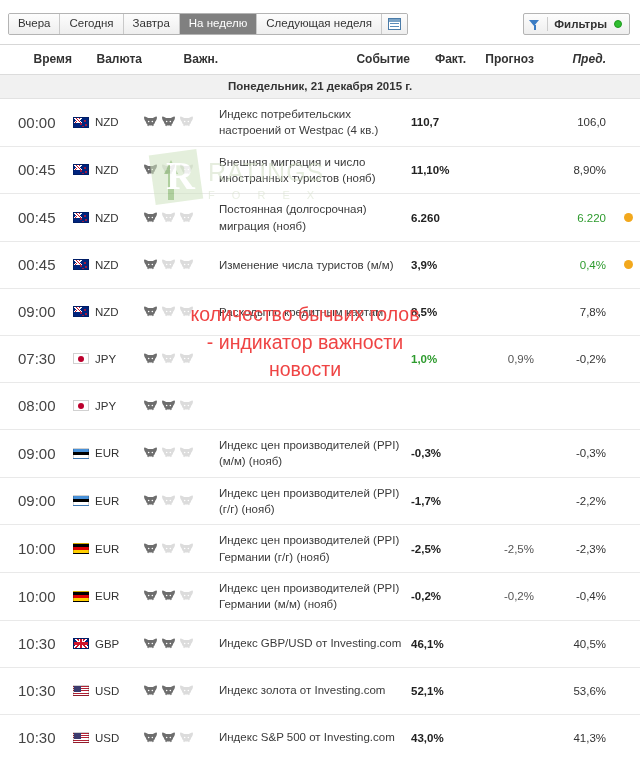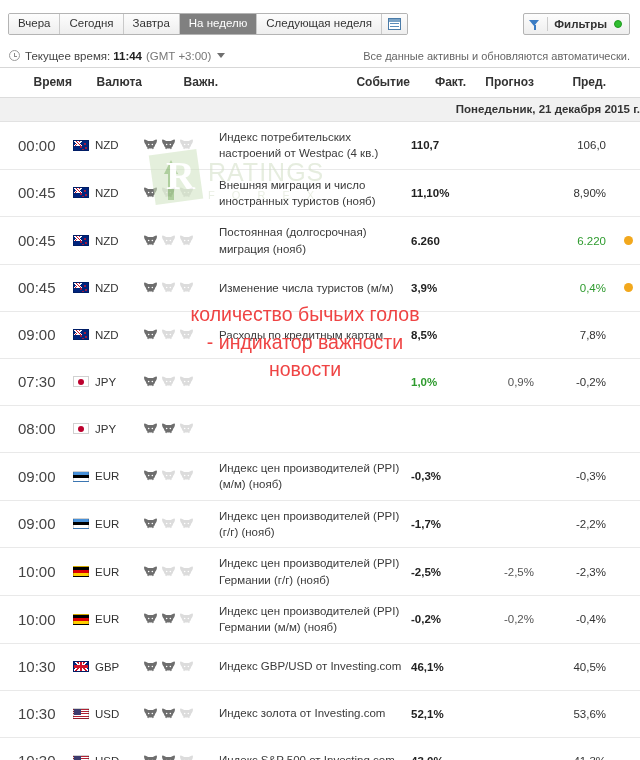--- a/index.html
+++ b/index.html
@@ -123,30 +123,30 @@
     border-bottom: 1px solid #dcdcdc;
     background: #ffffff;
     text-align: right;
   }
   .c-time   { width: 72px;  padding-left: 18px !important; }
   .c-cur    { width: 70px;  }
   .c-imp    { width: 76px;  }
   .c-ev     { width: 192px; }
   .c-act    { width: 62px;  text-align: right !important; padding-right: 6px !important; }
   .c-fc     { width: 72px;  text-align: right; padding-right: 10px !important; margin-top: 19px;}
-  .c-prev   { width: 72px;  text-align: center; padding-right: 10px !important;}
+  .c-prev   { width: 72px;  text-align: center; padding-right: 10px !important; font-style: italic;}
   .c-dot    { width: 24px;  }
 
   tr.daysep td {
     background: #f1f1f1;
     font-size: 11.5px; font-weight: 700; color: #333;
     padding: 5px 0 6px 0;
     border-bottom: 1px solid #e2e2e2;
     border-top: 1px solid #e8e8e8;
-    text-align: right;
+    text-align: center;
   }
   tr.evrow td {
     border-bottom: 1px solid #e9e9e9;
     font-size: 11.5px;
     vertical-align: middle;
     padding-top: 7px; padding-bottom: 7px;
     height: 47px;
   }
   tr.evrow td.t-time { padding-left: 18px; color: #444; font-size: 15px; white-space: nowrap;}
   tr.evrow td.t-cur { white-space: nowrap; }
@@ -281,28 +281,20 @@
     <div class="toolbar-right">
       <div class="filters-btn">
         <span class="funnel"></span>
         <span class="vsep"></span>
         <span>Фильтры</span>
         <span class="green-dot"></span>
       </div>
     </div>
   </div>
 
-  <div class="infobar">
-    <span class="clock-ico"></span>
-    <span>Текущее время:</span>
-    <span class="time-val">11:44</span>
-    <span class="gmt">(GMT +3:00)</span>
-    <span class="caret-dn"></span>
-    <span class="autoupd">Все данные активны и обновляются автоматически.</span>
-  </div>
 
   <div class="tablewrap">
     <table class="cal">
       <colgroup>
         <col class="c-time">
           <col class="c-cur">
           <col class="c-imp">
           <col class="c-ev">
         <col class="c-act">
           <col class="c-fc">

